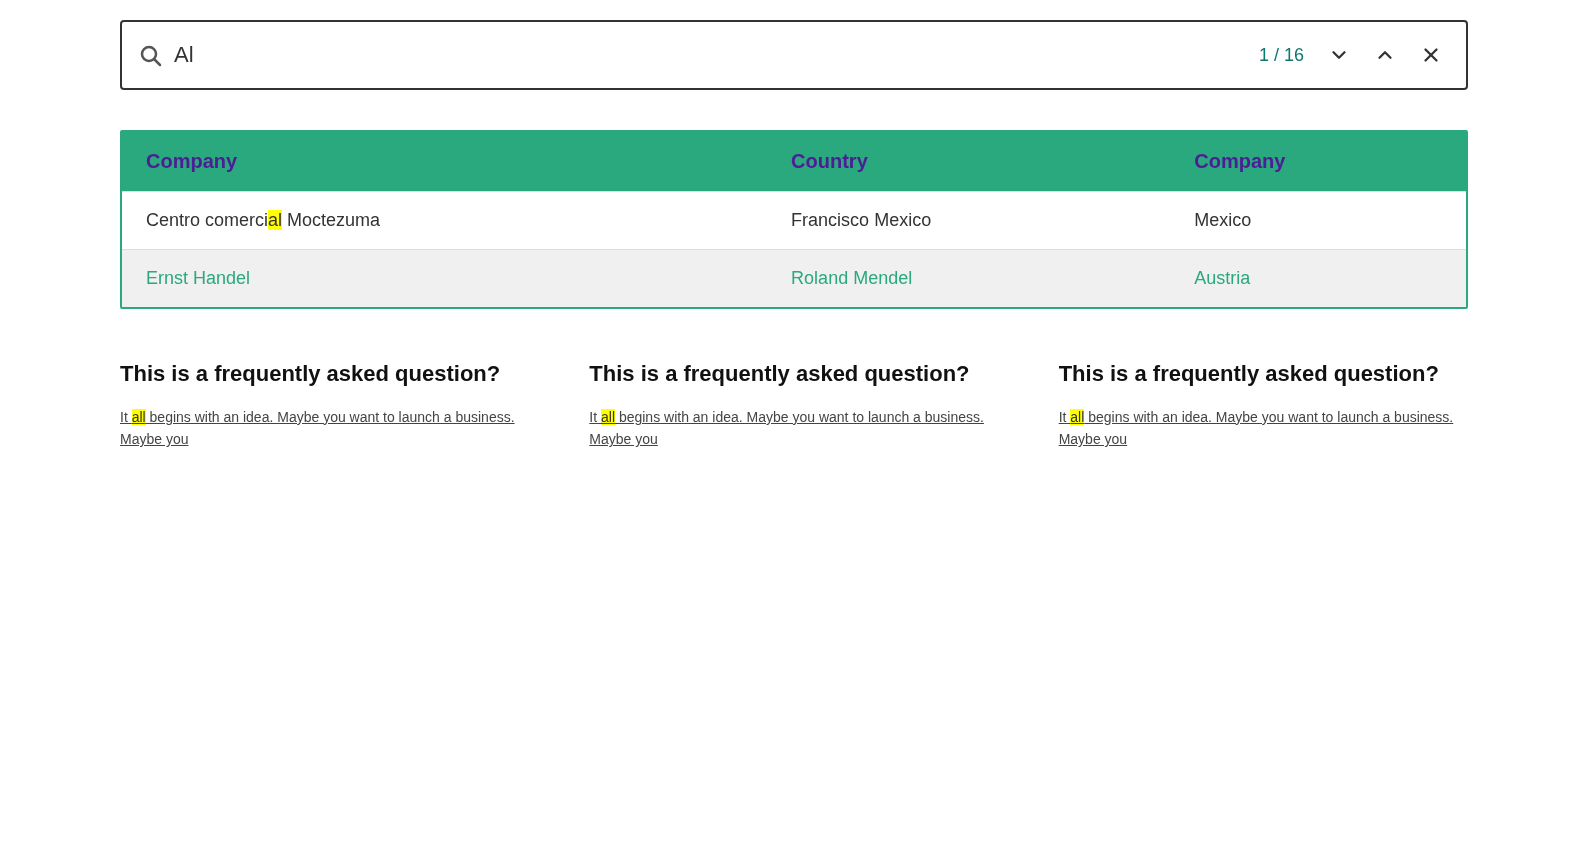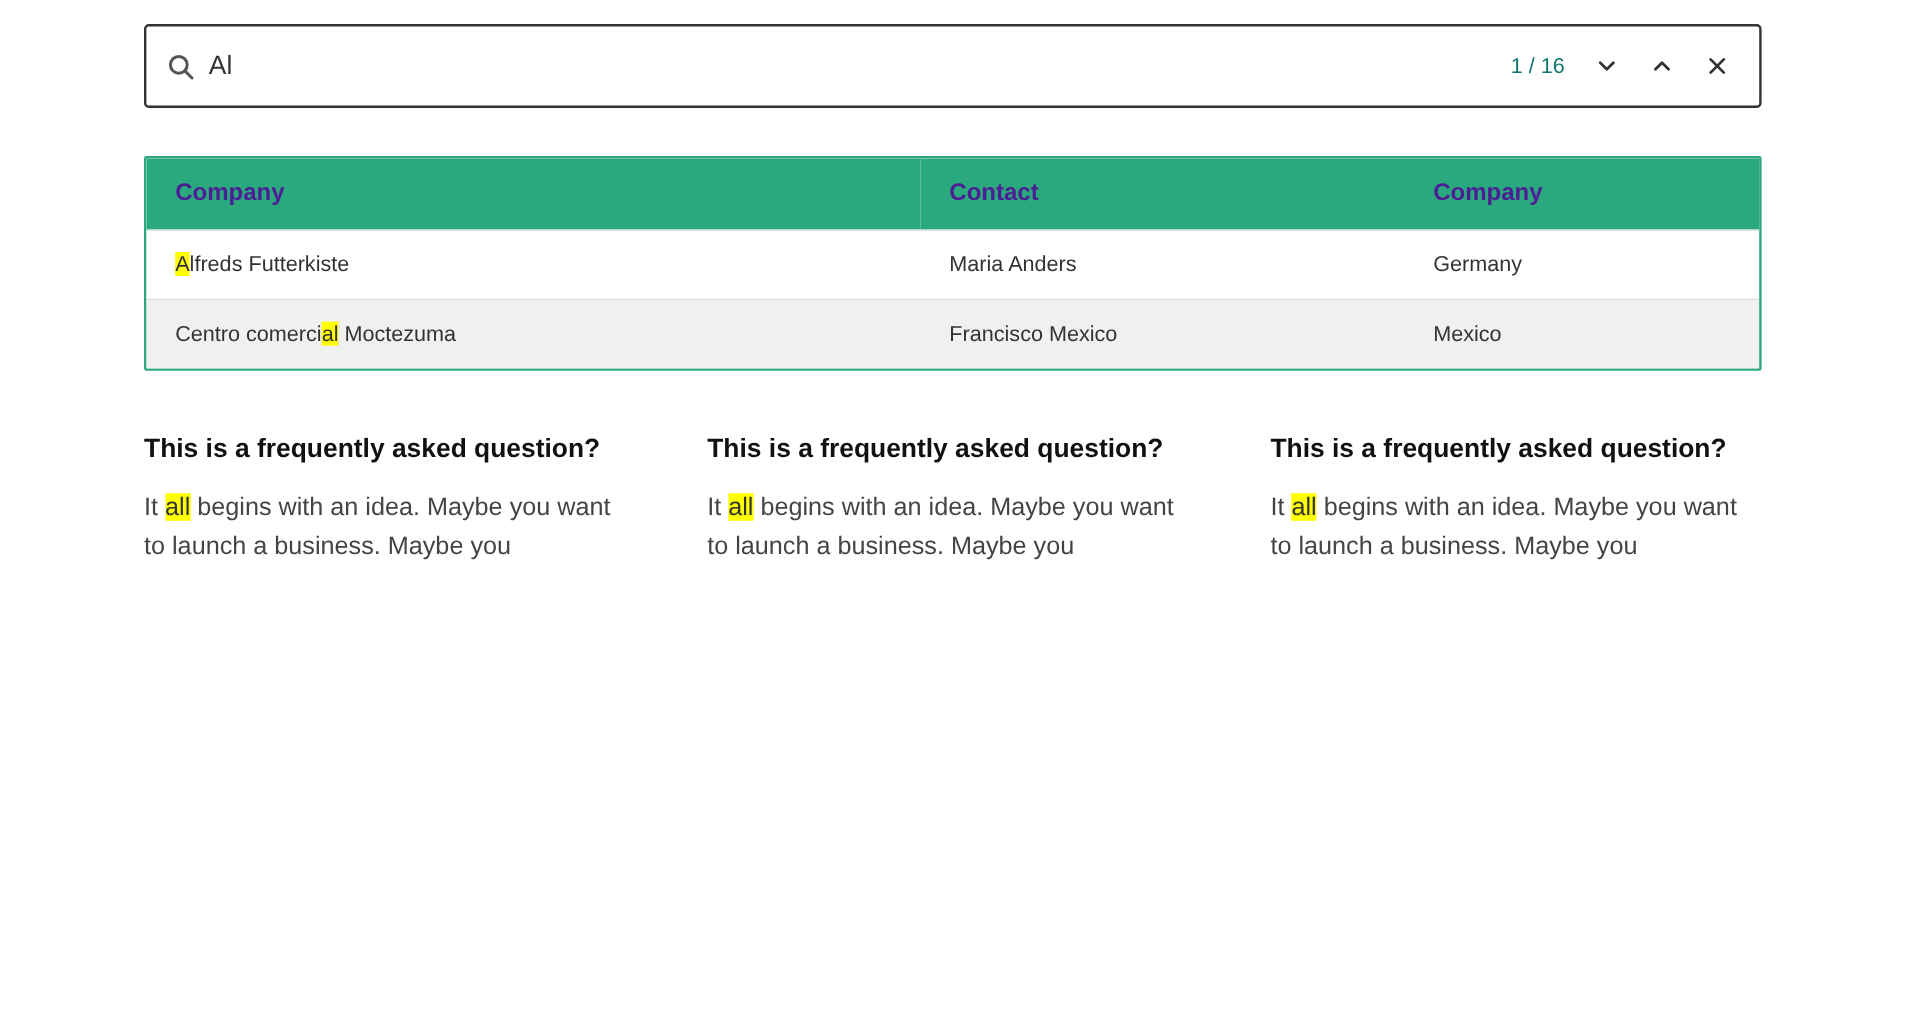--- a/index.html
+++ b/index.html
@@ -147,23 +147,24 @@
 
     .faq-title {
       font-size: 22px;
       font-weight: bold;
       color: #111;
       margin-bottom: 16px;
       line-height: 1.4;
     }
 
     .faq-text {
-      font-size: 21px;
+      font-size: 14px;
       color: #444;
       line-height: 1.6;
+      text-decoration: underline;
     }
 
     .faq-highlight {
       background-color: #ffff00;
       color: #333;
     }
 
     
     .col-company { width: 48%; }
     .col-contact { width: 30%; }
@@ -199,42 +200,40 @@
       </svg>
     </button>
   </div>
 </div>
 
 <div class="table-wrapper">
   <table>
     <thead>
       <tr>
         <th class="col-company">Company</th>
-        <th class="col-contact">Contact</th>
+        <th class="col-contact">Country</th>
         <th class="col-country">Company</th>
       </tr>
     </thead>
     <tbody>
 
-      <tr>
-        <td class="col-company">
-          <span class="highlight-yellow">A</span>lfreds Futterkiste
-        </td>
-        <td class="col-contact">Maria Anders</td>
-        <td class="col-country">Germany</td>
-      </tr>
 
       <tr>
         <td class="col-company">
           Centro comerci<span class="highlight-yellow">al</span> Moctezuma
         </td>
         <td class="col-contact">Francisco Mexico</td>
         <td class="col-country">Mexico</td>
       </tr>
 
+      <tr class="highlighted-row">
+        <td class="col-company">Ernst Handel</td>
+        <td class="col-contact">Roland Mendel</td>
+        <td class="col-country">Austria</td>
+      </tr>
 
 
 
     </tbody>
   </table>
 </div>
 
 <div class="faq-section">
   <div class="faq-item">
     <div class="faq-title">This is a frequently asked question?</div>

